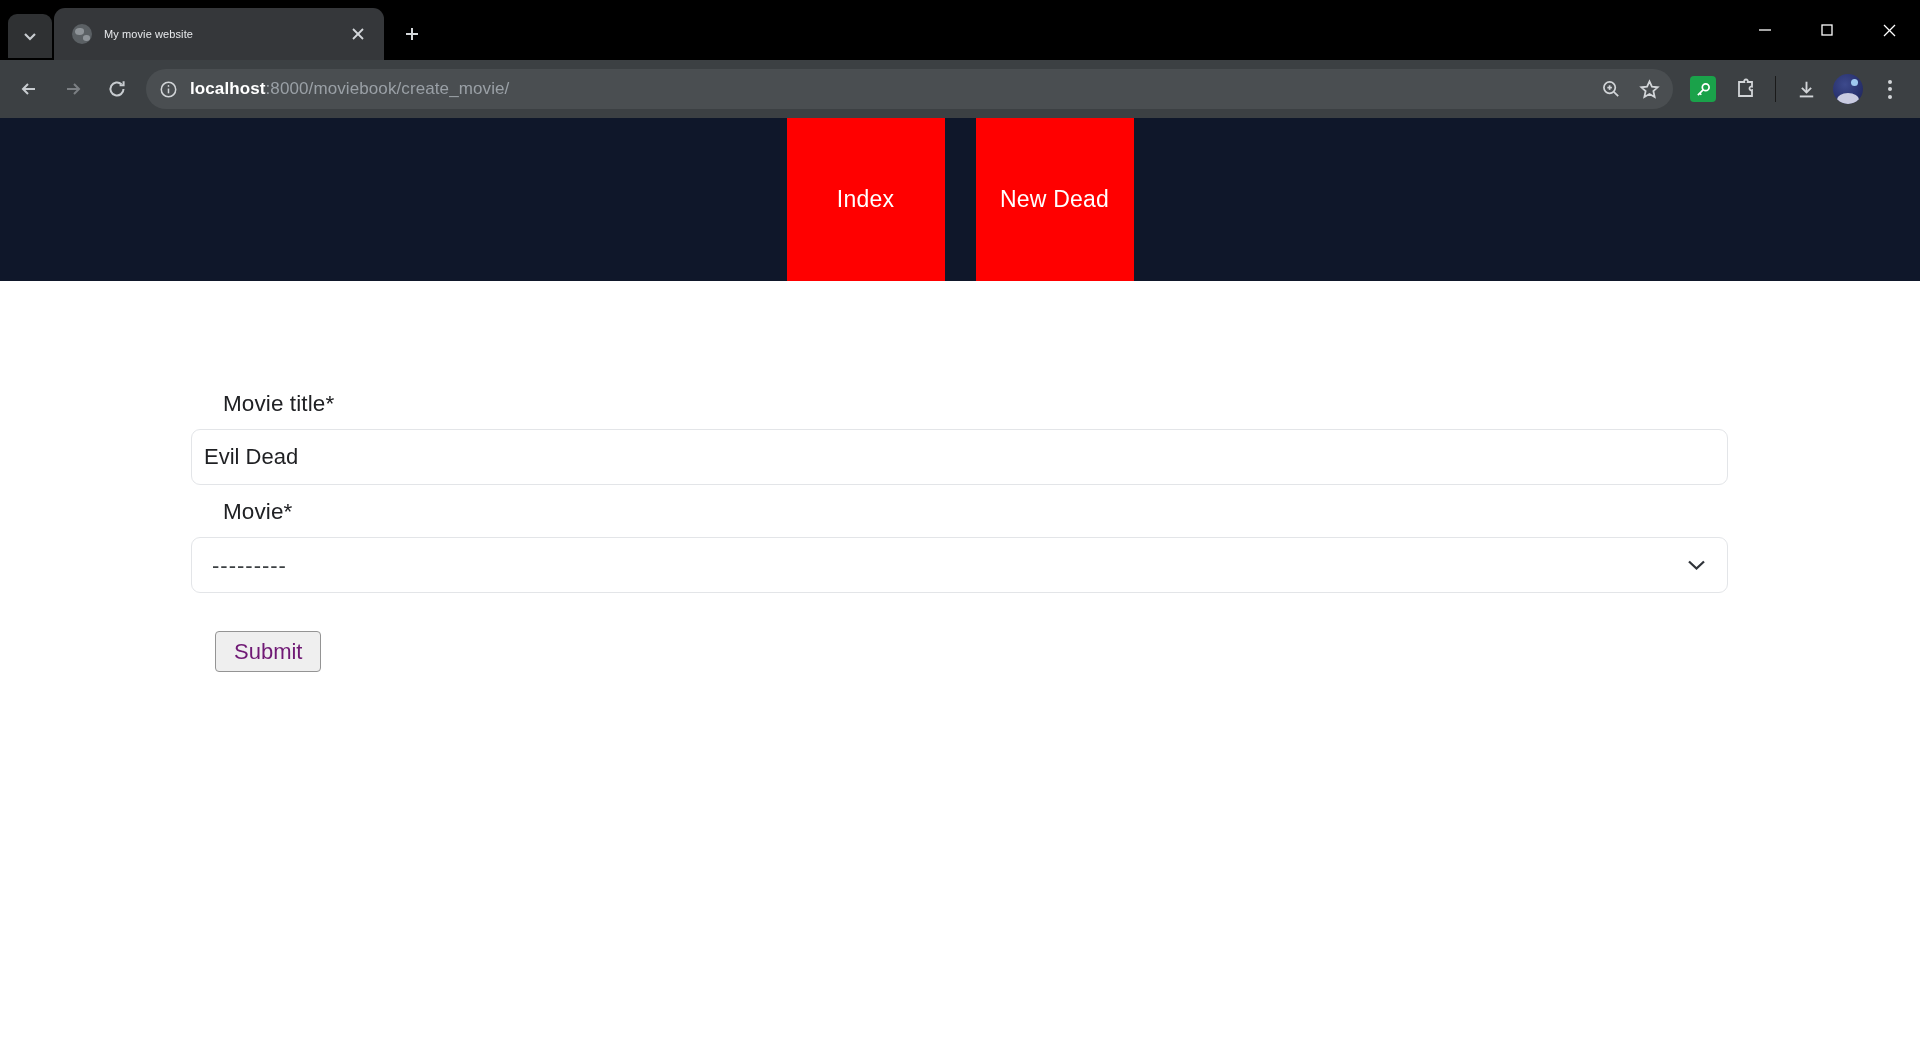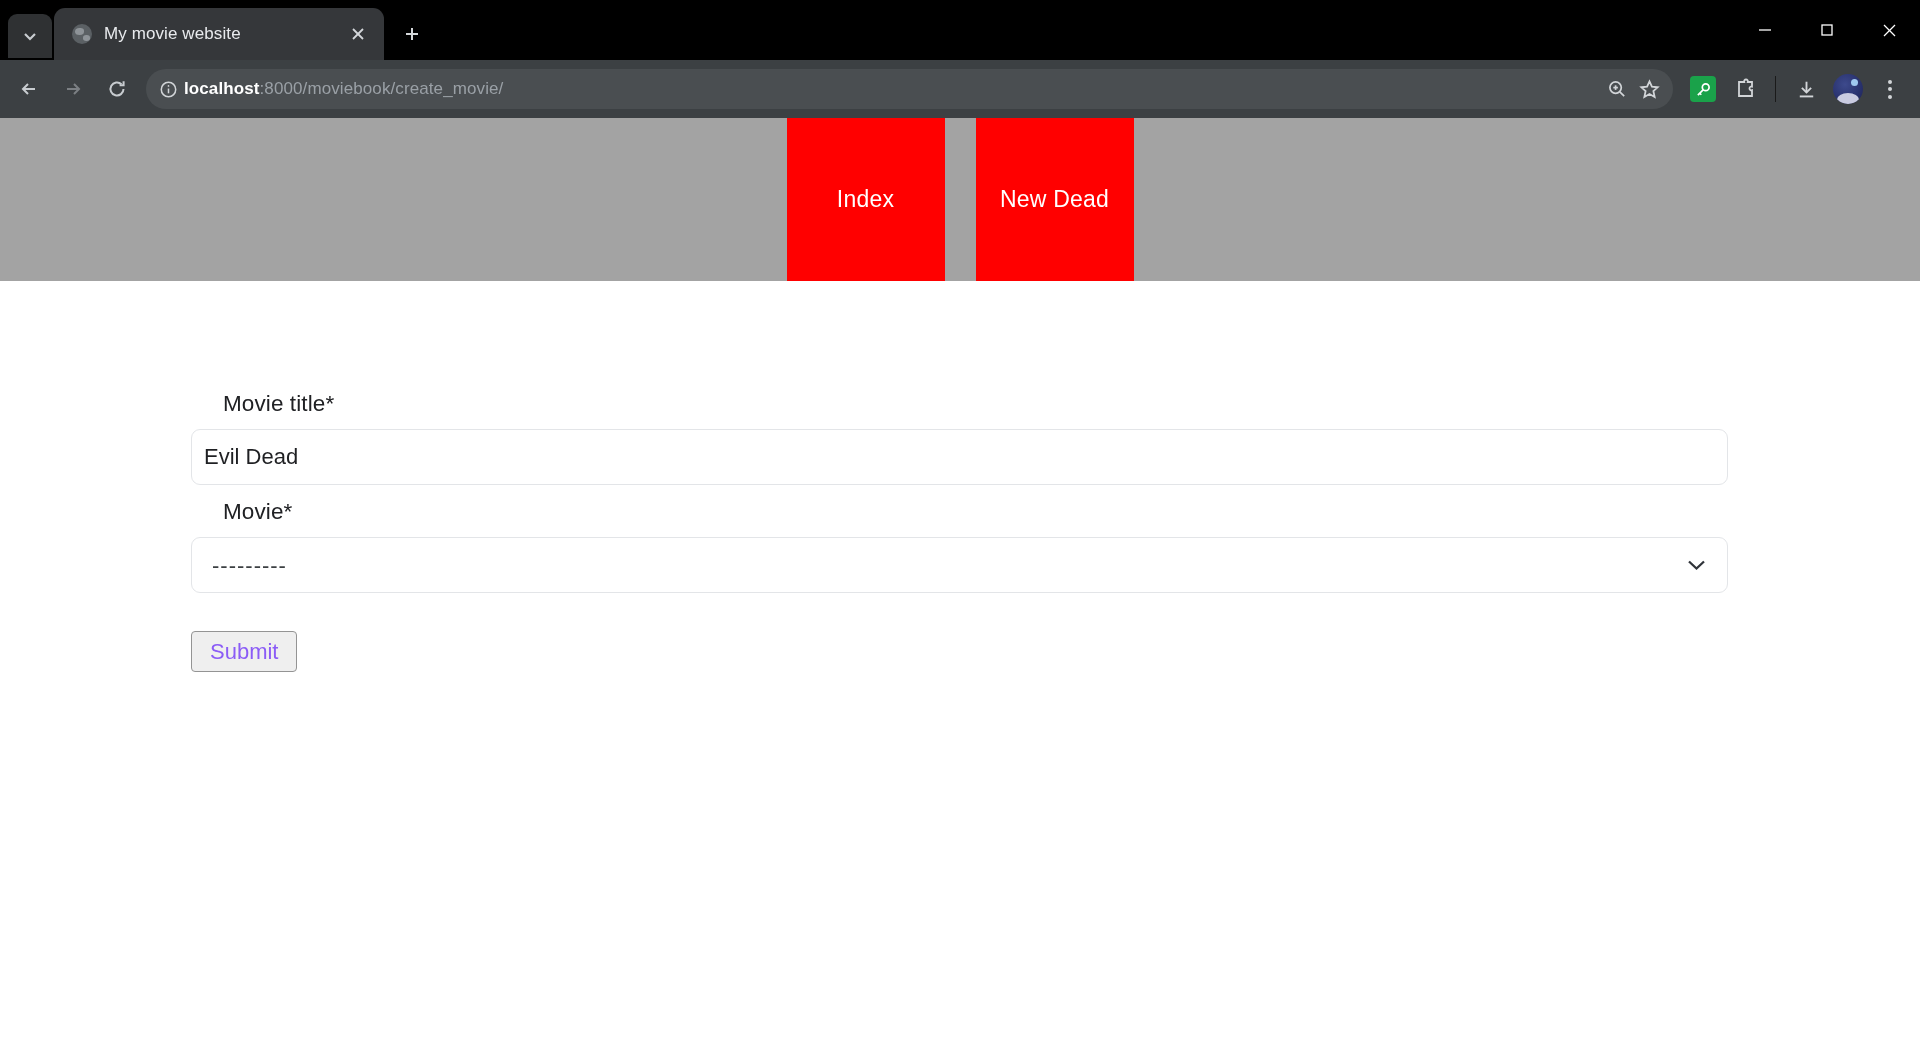--- a/index.html
+++ b/index.html
@@ -83,21 +83,21 @@
     content: "";
     position: absolute;
     right: 2px; bottom: 3px;
     width: 7px; height: 6px;
     background: #8e9398;
     border-radius: 45%;
   }
 
   .tab-title {
     color: #e8eaed;
-    font-size: 17px;
+    font-size: 11px;
     white-space: nowrap;
     overflow: hidden;
     text-overflow: ellipsis;
     flex: 1 1 auto;
     letter-spacing: .1px;
   }
 
   .tab-close {
     width: 28px; height: 28px;
     display: flex; align-items: center; justify-content: center;
@@ -153,21 +153,21 @@
 
   .omnibox {
     flex: 1 1 auto;
     height: 40px;
     background: #4a4e51;
     border-radius: 20px;
     display: flex;
     align-items: center;
     padding: 0 8px 0 6px;
     margin: 0 8px 0 6px;
-    gap: 0;
+    gap: 6px;
     cursor: text;
     justify-content: center;
   }
 
   .site-info {
     width: 32px; height: 32px;
     display: flex; align-items: center; justify-content: center;
     border-radius: 50%;
     cursor: pointer;
     flex: 0 0 32px;
@@ -260,21 +260,21 @@
   .viewport {
     flex: 1 1 auto;
     background: #ffffff;
     display: flex;
     flex-direction: column;
     overflow: hidden;
   }
 
   
   .site-nav {
-    background: #a3a3a3;
+    background: #0f172a;
     height: 163px;
     display: flex;
     justify-content: center;
     align-items: stretch;
     gap: 31px;
     flex: 0 0 163px;
   }
 
   .nav-item {
     background: #ff0000;
@@ -362,27 +362,28 @@
     transform: translateY(-50%);
     pointer-events: none;
     display: flex;
   }
   .select-chevron svg { stroke: #30343a; fill: none; stroke-width: 2.3; }
 
   .submit-btn {
     margin-top: 24px;
     font-family: "Liberation Sans", sans-serif;
     font-size: 22px;
-    color: #8b5cf6;
+    color: #701a75;
     background: #efefef;
     border: 1px solid #949494;
     border-radius: 4px;
     padding: 7px 18px;
     cursor: pointer;
     line-height: 1.15;
+    margin-left: 24px;
   }
 
   
   .site-footer {
     background: #ff0000;
     height: 109px;
     display: flex;
     align-items: center;
     justify-content: center;
     flex: 0 0 109px;

